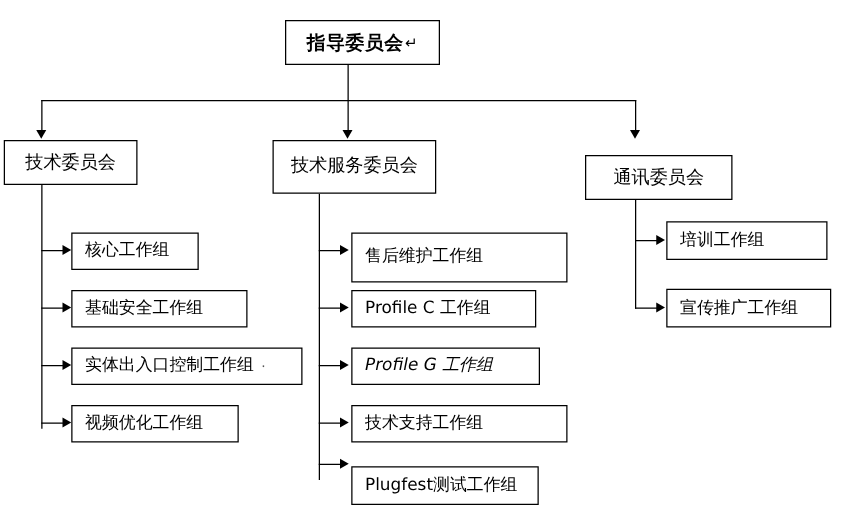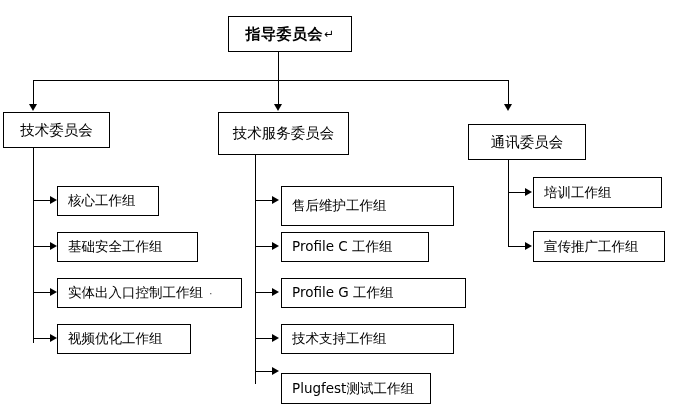--- a/index.html
+++ b/index.html
@@ -173,21 +173,21 @@
   <div class="arrow-right" style="left:272px; top:367px;"></div>
 
   <div class="box leaf" style="left:281px; top:186px; width:173px; height:40px;">
     <span>售后维护工作组</span>
   </div>
 
   <div class="box leaf" style="left:281px; top:232px; width:148px; height:30px;">
     <span>Profile C 工作组</span>
   </div>
 
-  <div class="box leaf" style="left:281px; top:278px; width:185px; height:30px;">
+  <div class="box leaf" style="left:281px; top:278px; width:151px; height:30px;font-style:italic;">
     <span>Profile G 工作组</span>
   </div>
 
   <div class="box leaf" style="left:281px; top:324px; width:173px; height:30px;">
     <span>技术支持工作组</span>
   </div>
 
   <div class="box leaf" style="left:281px; top:373px; width:150px; height:31px;">
     <span>Plugfest测试工作组</span>
   </div>

